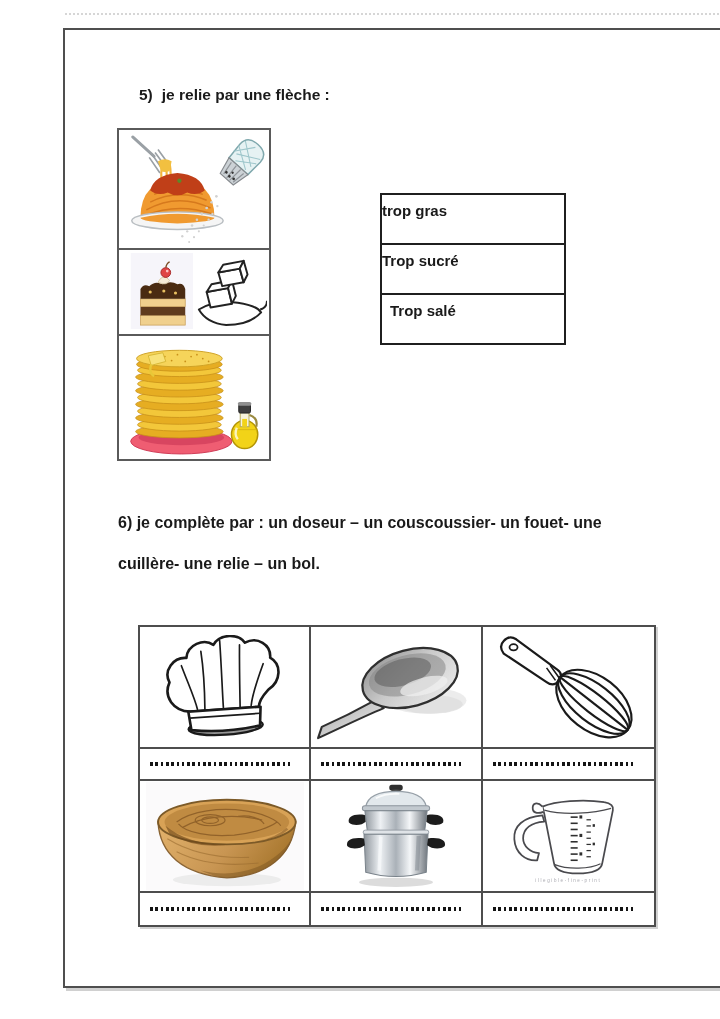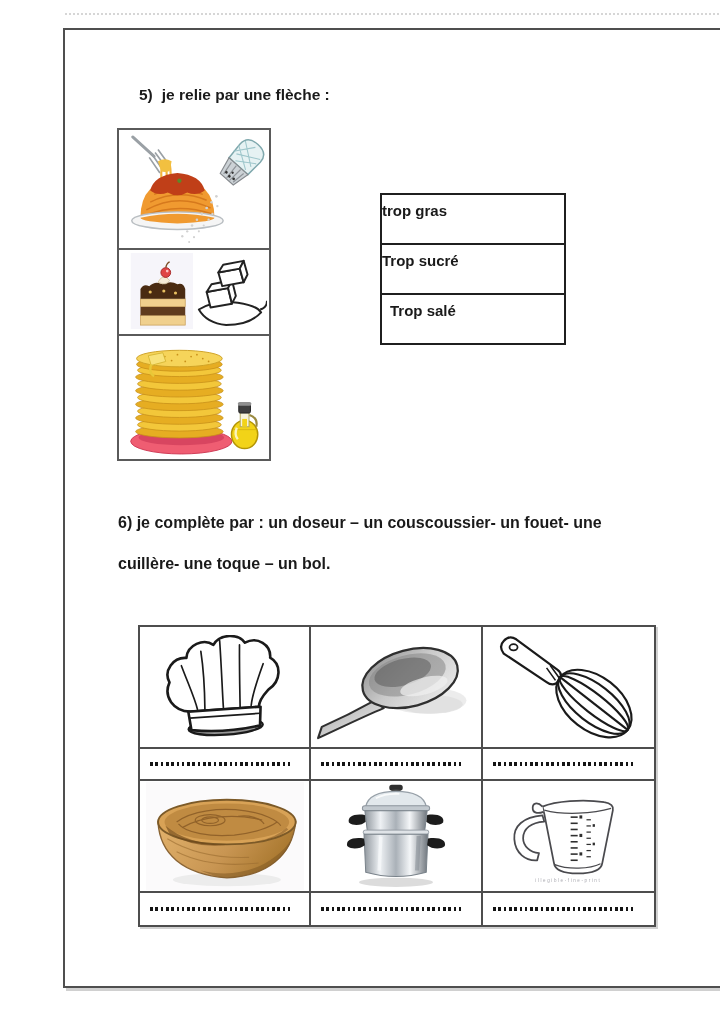--- a/index.html
+++ b/index.html
@@ -185,21 +185,21 @@
   </div>
 
   <div class="labels-table">
     <div class="labels-row">trop gras</div>
     <div class="labels-row">Trop sucré</div>
     <div class="labels-row">Trop salé</div>
   </div>
 
   <div class="ex6-title">
     <div>6) je complète par : un doseur – un couscoussier- un fouet- une</div>
-    <div>cuillère- une toque – un bol.</div>
+    <div>cuillère- une relie – un bol.</div>
   </div>
 
   <div class="grid6">
 
     <div class="gcell">
       <svg viewBox="0 0 150 112" width="140" height="104">
         <g transform="rotate(-4 73 60)">
           <ellipse cx="73" cy="99" rx="40" ry="8.5" fill="#969696" stroke="#1a1a1a" stroke-width="2.5"></ellipse>
           <path d="M36,80 C18,78 8,62 16,47 C10,34 22,20 36,22 C38,8 56,2 66,10 C74,-2 94,0 100,10 C114,4 128,14 126,28 C138,36 136,54 122,62 C118,66 112,70 110,80 Z" fill="#ffffff" stroke="#1a1a1a" stroke-width="2.8" stroke-linejoin="round"></path>
           <path d="M34,80 L112,80 L110,100 Q73,106 36,100 Z" fill="#ffffff" stroke="#1a1a1a" stroke-width="2.8" stroke-linejoin="round"></path>

